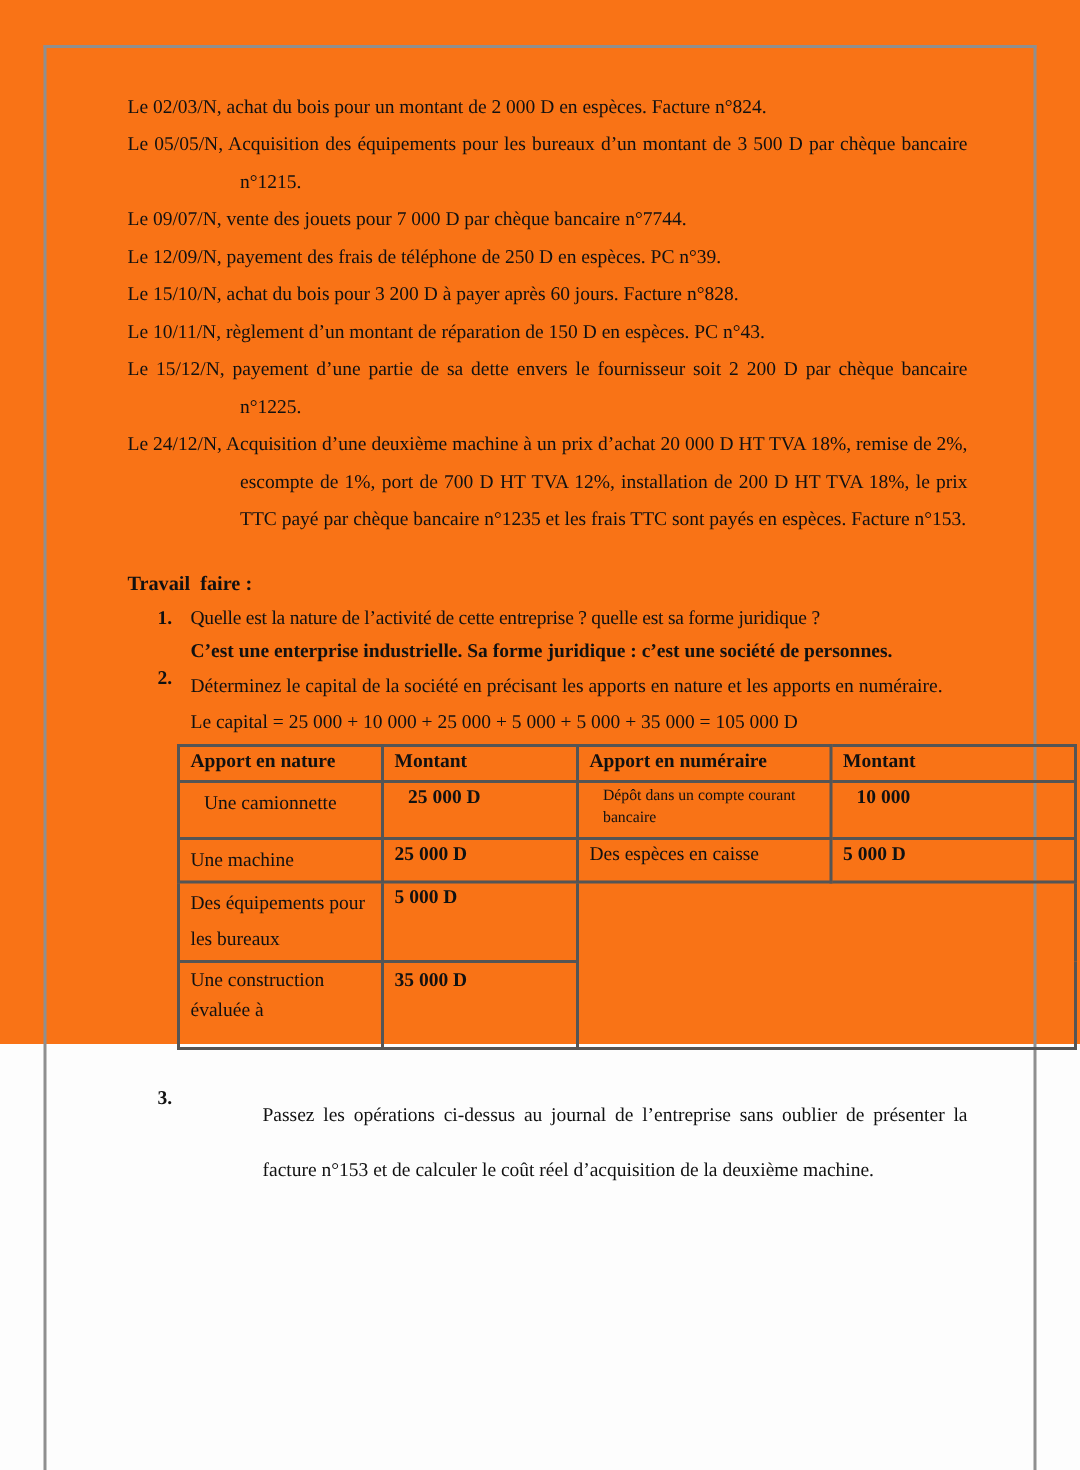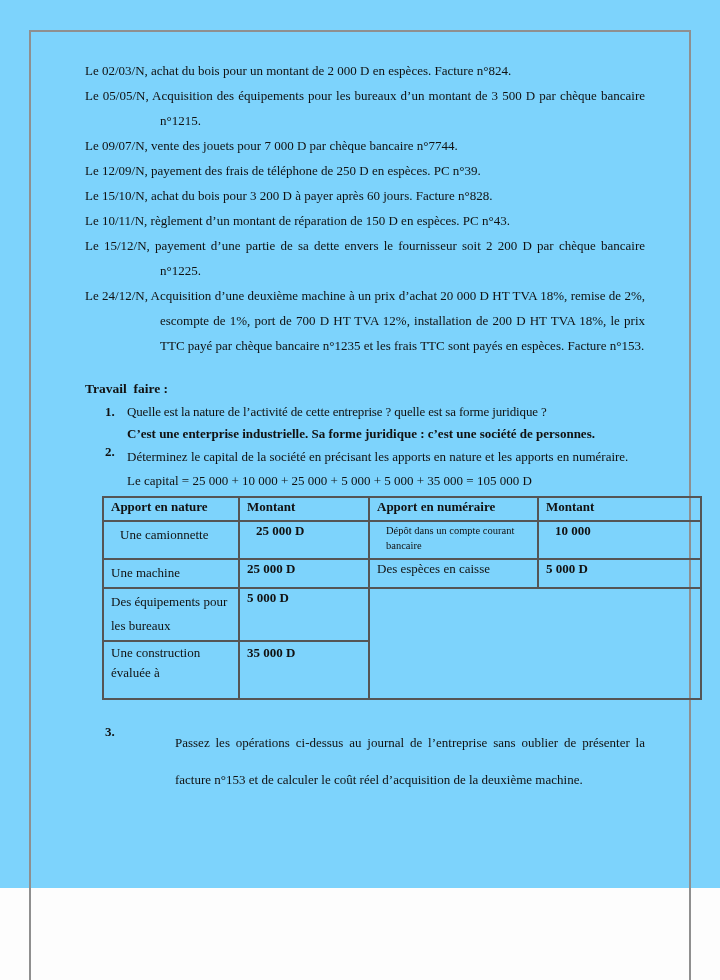--- a/index.html
+++ b/index.html
@@ -1,18 +1,18 @@
 <!DOCTYPE html>
 <html><head>
 <meta charset="utf-8">
 <style>
   * { margin:0; padding:0; box-sizing:border-box; }
   html,body { width:720px; height:980px; background:#fdfdfd; overflow:hidden;
               font-family:"Liberation Serif","DejaVu Serif",serif; color:#111111; }
-  #stage { position:relative; width:720px; height:888px; background:#7dd3fc; }
+  #stage { position:relative; width:720px; height:696px; background:#f97316; }
 
   
   .page-frame { position:absolute; left:29px; top:30px; width:662px; height:960px;
                 border:2px solid #8f8f8f; border-bottom:none; z-index:0; }
 
   .content { position:absolute; left:85px; top:0; width:560px; z-index:1; }
 
   
   .ops { padding-top:58px; }
   .op { font-size:13px; line-height:25px; text-align:justify;
@@ -26,21 +26,21 @@
   .q1 .qtext { line-height:24px; letter-spacing:-0.15px; }
   .q2 .qtext { line-height:26px; }
   .q3 { margin-top:24px; }
   .q3 .qtext { line-height:37px;margin-left:48px; }
   .q1 { line-height:24px; }
   .answer { margin-left:42px; width:505px; font-weight:bold; font-size:13px;
             line-height:20px; }
   .capital { margin-left:42px; font-weight:normal; font-size:13px; line-height:22px; }
 
   
-  table.apports { margin-left:17px; margin-top:4px; border-collapse:collapse;
+  table.apports { margin-left:33px; margin-top:4px; border-collapse:collapse;
                   table-layout:fixed; width:598px; font-size:13px; }
   table.apports td, table.apports th { border:2px solid #555555; vertical-align:top;
                   padding:1px 7px 2px 7px; text-align:left; overflow:hidden; }
   th.hdr { font-size:13px; font-weight:bold; height:24px; }
   td.lbl { text-align:justify; line-height:24px; }
   td.amt { font-weight:bold; }
   tr.r1 td { height:38px;padding-left:16px; }
   tr.r2 td { height:25px; }
   tr.r3 td { height:52px; }
   tr.r4 td { height:58px; line-height:20px; }

